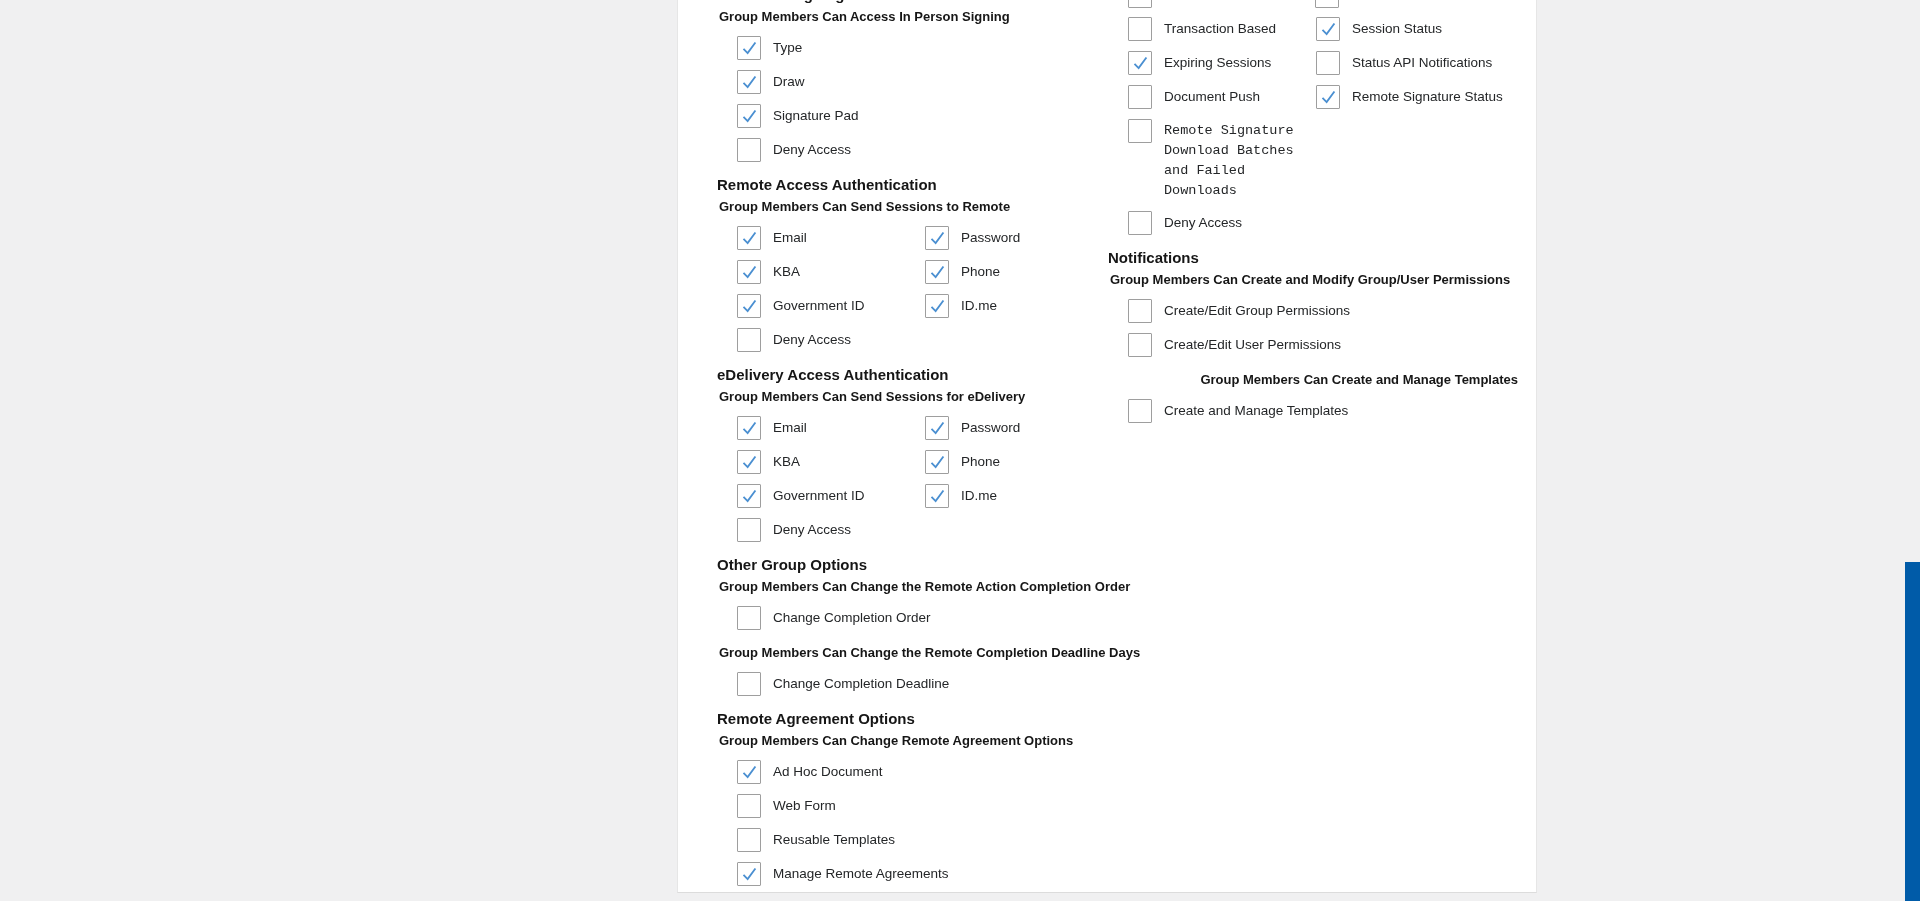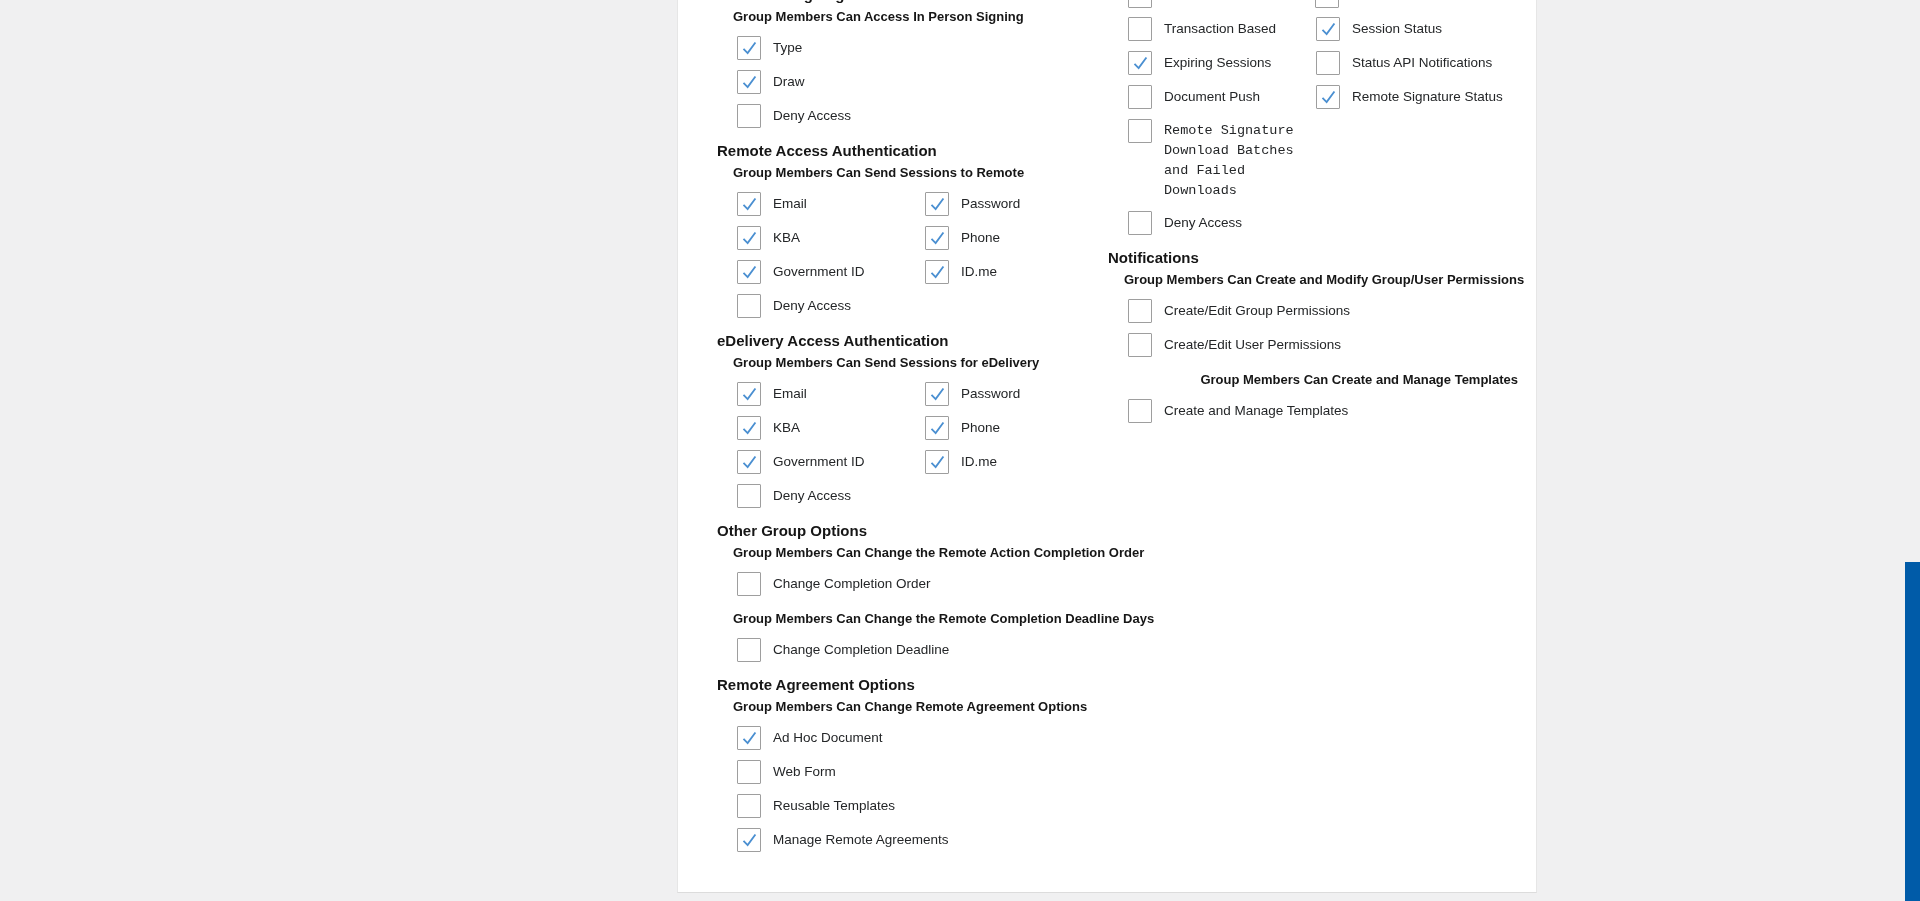--- a/index.html
+++ b/index.html
@@ -19,21 +19,21 @@
   .col{position:absolute;top:0;}
   .col-left{left:39px;width:400px;}
   .col-right{left:430px;width:410px;}
   .section-title{
     font-size:15px;font-weight:bold;line-height:20px;color:#161616;
     margin:13px 0 0 0;white-space:nowrap;
   }
   .section-title.clipped{margin-top:-15px;}
   .group-subtitle{
     font-size:13px;font-weight:bold;line-height:18px;color:#161616;
-    margin:3px 0 0 16px;white-space:nowrap;
+    margin:3px 0 0 2px;white-space:nowrap;
   }
   .group-subtitle.gap{margin-top:14px;text-align:right;}
   .cb-grid{
     display:grid;margin:10px 0 0 20px;
     grid-auto-rows:min-content;row-gap:10px;
   }
   .cb-grid.cols-2{grid-template-columns:188px 188px;}
   .cb-grid.cols-1{grid-template-columns:330px;}
   .cb-grid.tight{margin-top:9px;}
   .cb-row{display:flex;align-items:flex-start;}
@@ -71,20 +71,28 @@
         </div>
         <div class="cb-row">
           <div class="cb-box" style="border-color: rgb(158, 158, 158);">
             <svg viewBox="0 0 24 24">
               <polyline points="6,13 10.5,17.5 19,6" fill="none" stroke="#4a8fd1" stroke-width="2"></polyline>
             </svg>
           </div>
           <span class="cb-label">Draw</span>
         </div>
         <div class="cb-row">
+          <div class="cb-box" style="border-color: rgb(158, 158, 158);">
+            <svg viewBox="0 0 24 24">
+              <polyline points="6,13 10.5,17.5 19,6" fill="none" stroke="#4a8fd1" stroke-width="2"></polyline>
+            </svg>
+          </div>
+          <span class="cb-label">Signature Pad</span>
+        </div>
+        <div class="cb-row">
           <div class="cb-box" style="border-color: rgb(158, 158, 158);"></div>
           <span class="cb-label">Deny Access</span>
         </div>
       </div>
       <div class="section-title">Remote Access Authentication</div>
       <div class="group-subtitle">Group Members Can Send Sessions to Remote</div>
       <div class="cb-grid cols-2">
         <div class="cb-row">
           <div class="cb-box" style="border-color: rgb(158, 158, 158);">
             <svg viewBox="0 0 24 24">

